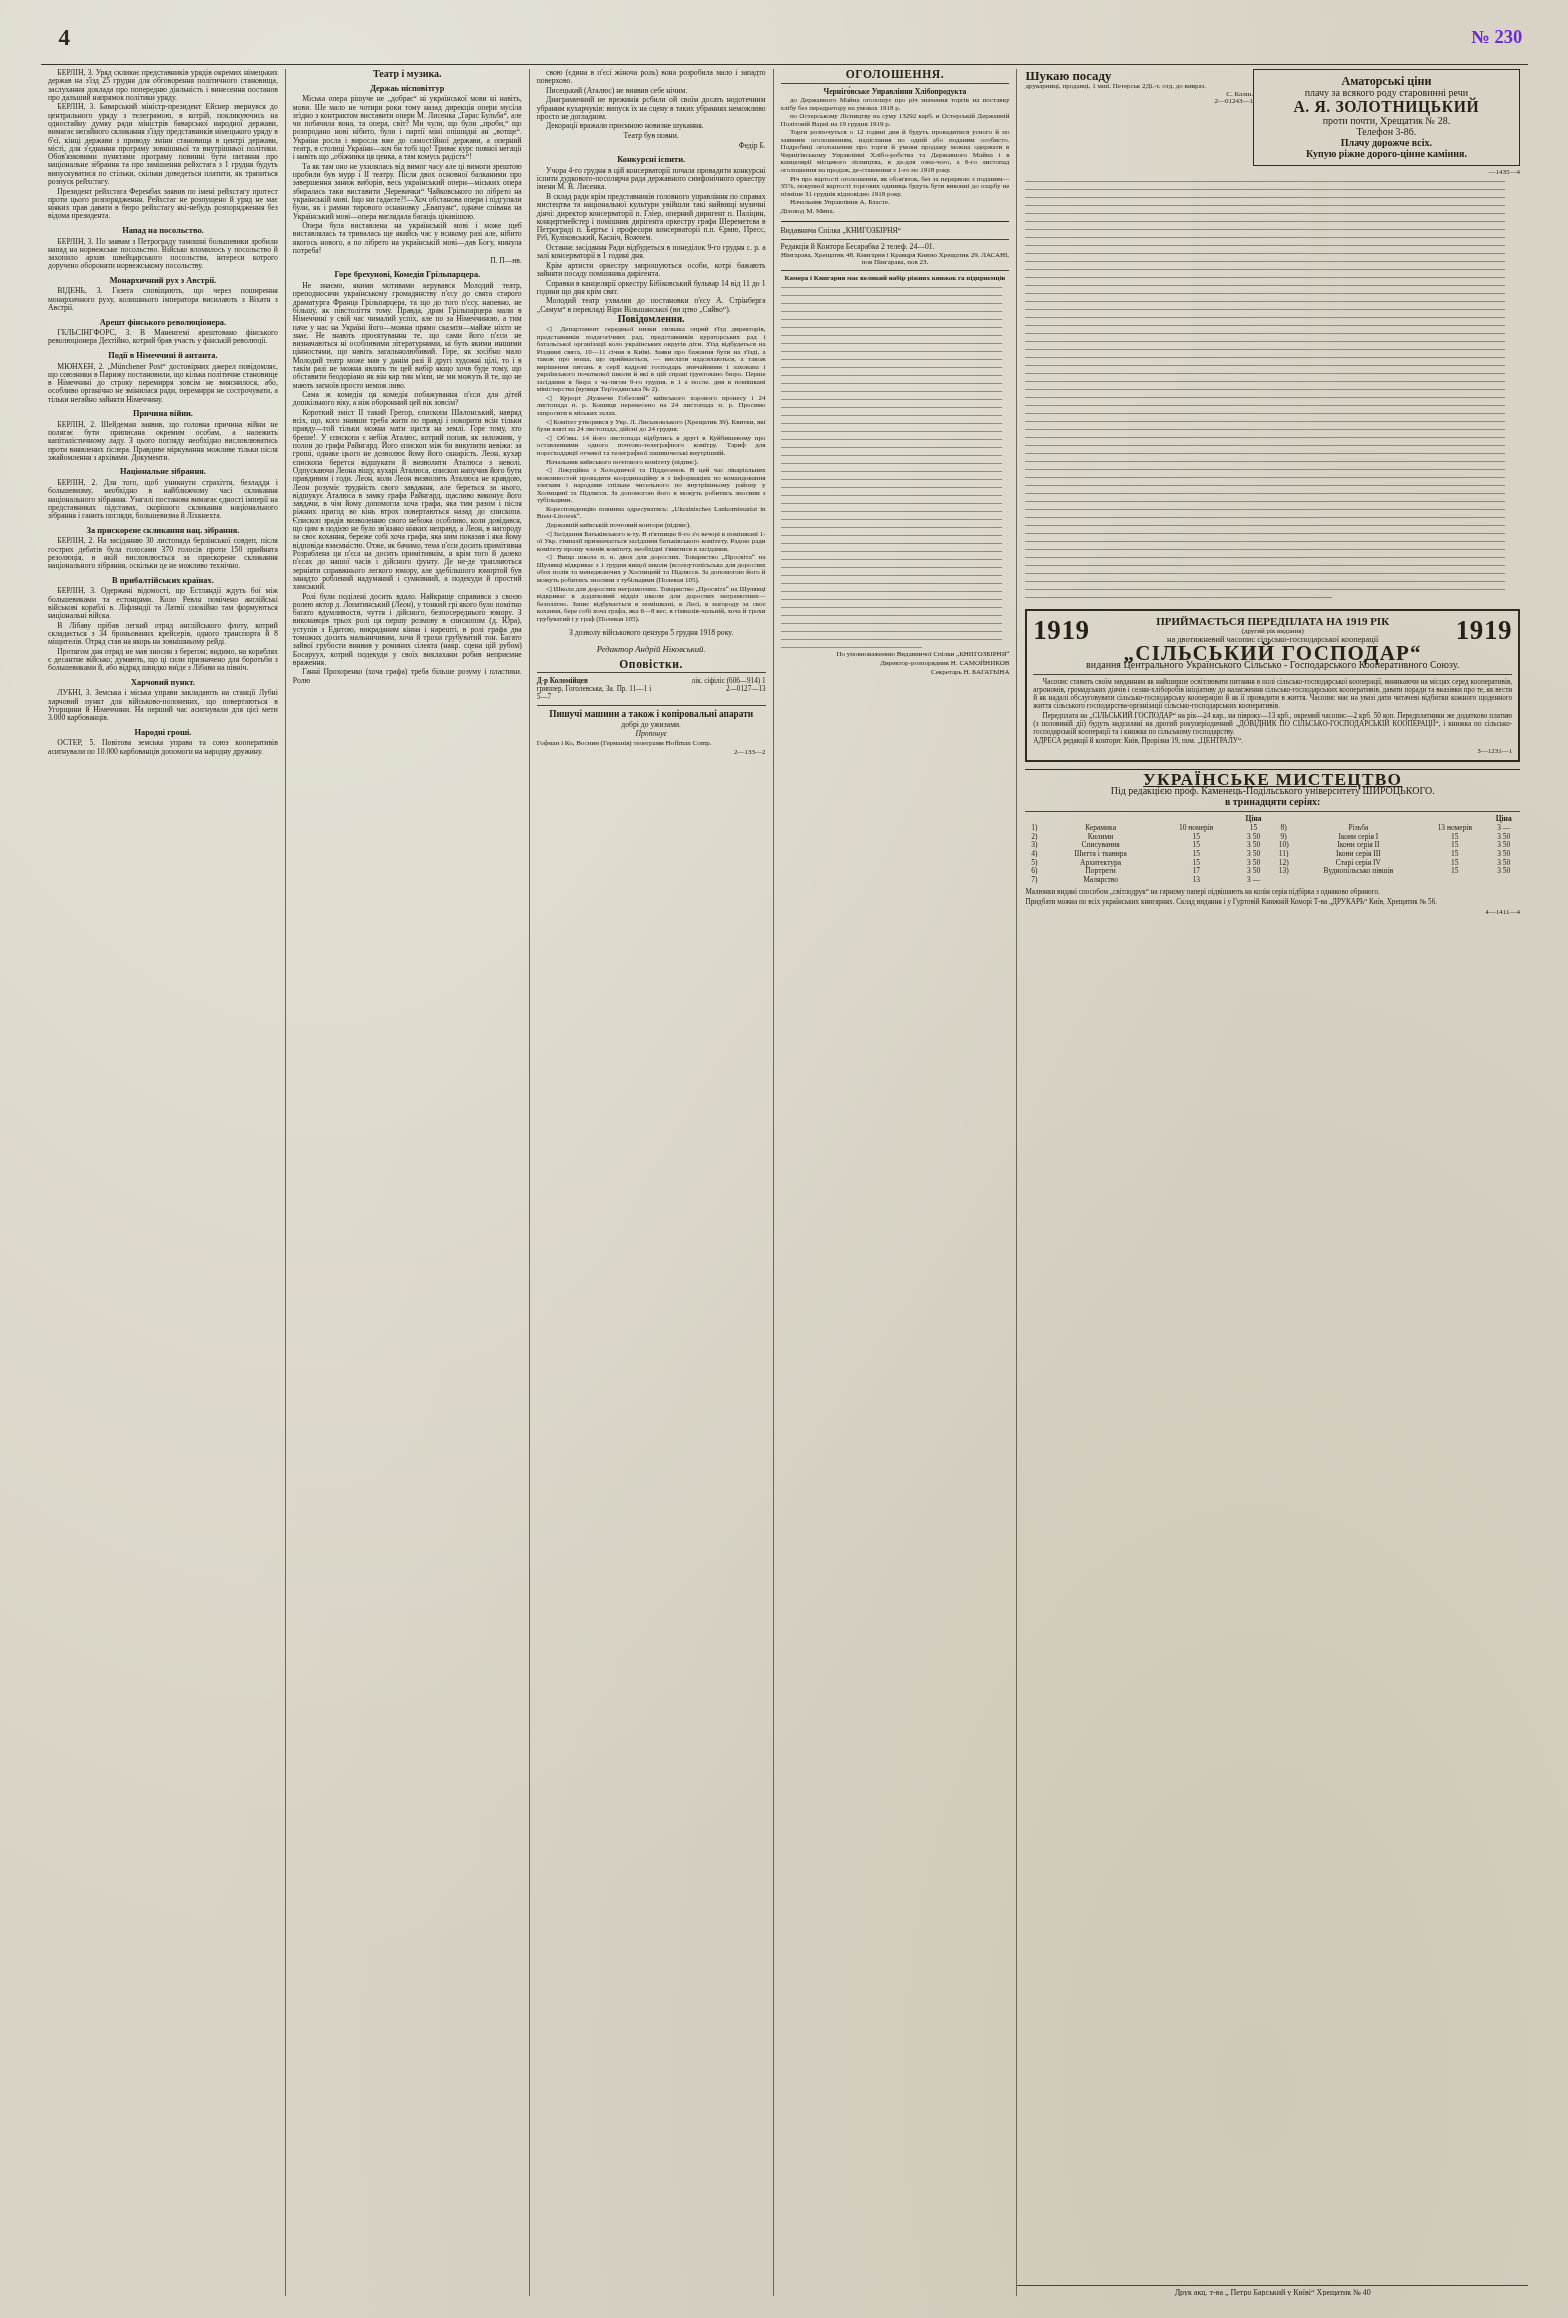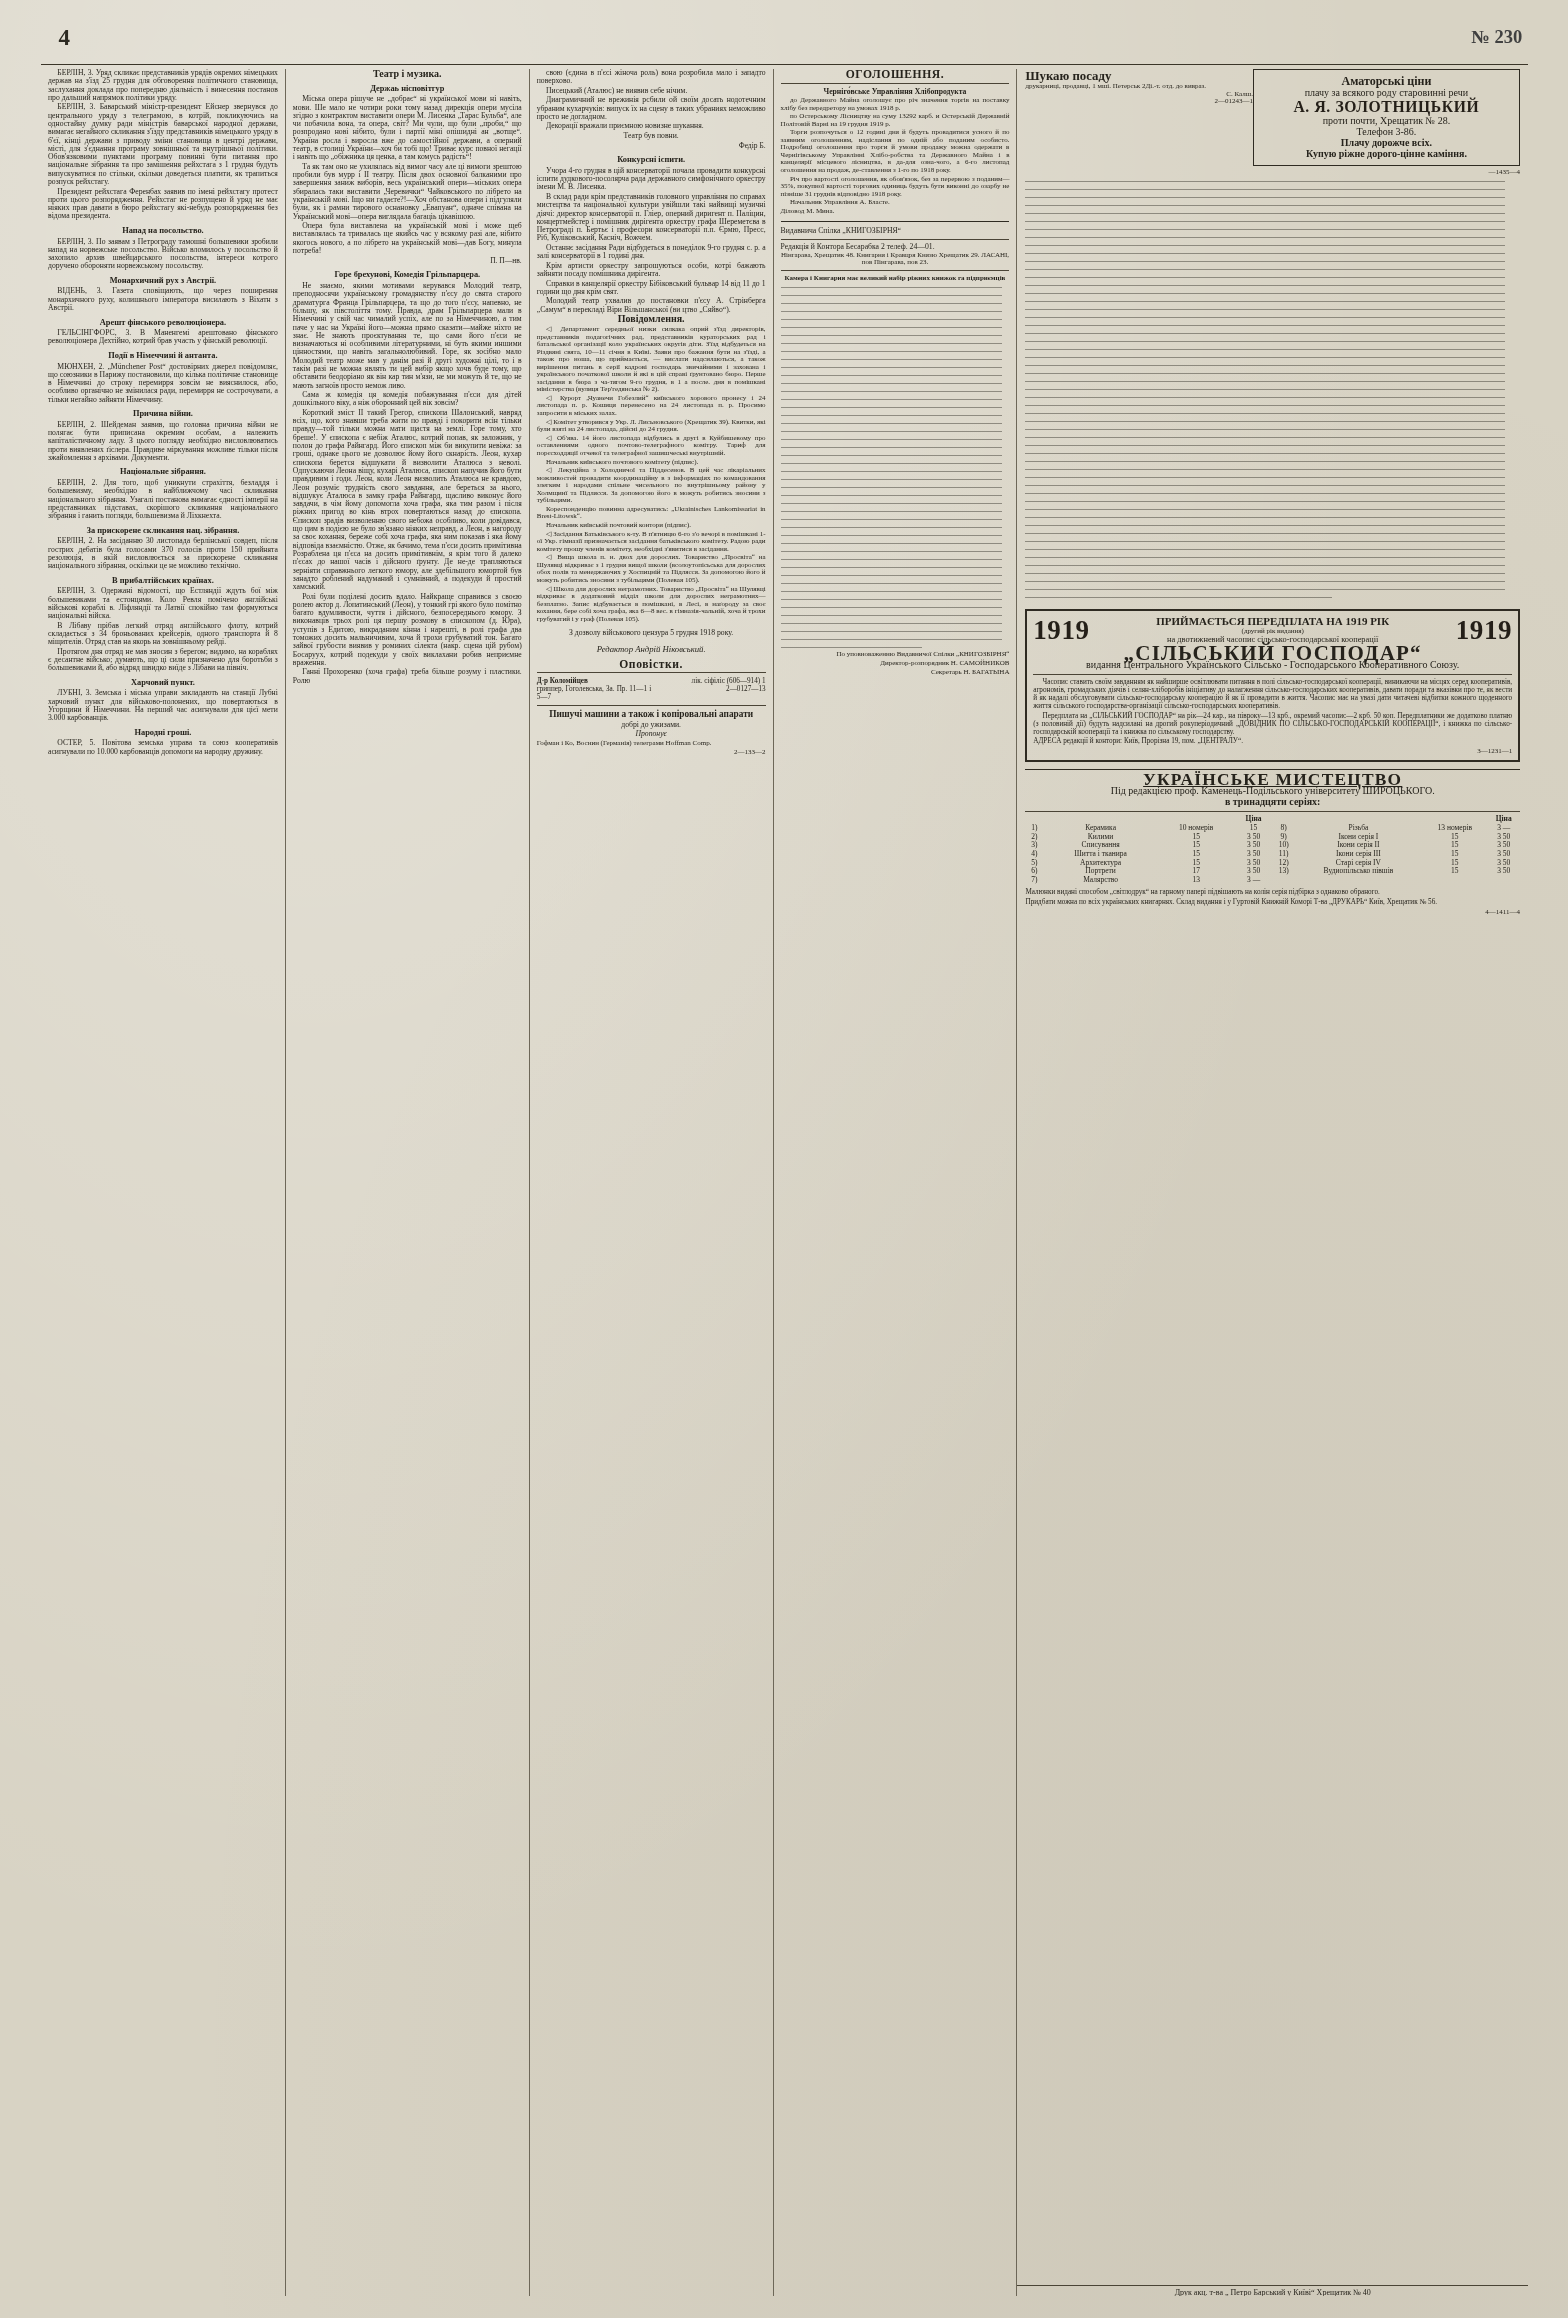--- a/index.html
+++ b/index.html
@@ -35,21 +35,21 @@
     font-family:"Liberation Serif", serif;
   }
   .paper-title{
     position:absolute; left:0; right:0; top:4.6px;
     text-align:center;
     font-size:20px; letter-spacing:8px; font-weight:bold;
     color:#2d2a22;
   }
   .issue{
     position:absolute; right:5.8px; top:3.5px;
-    font-size:18.5px; font-weight:bold; color:#404040;
+    font-size:18.5px; font-weight:bold; color:#6d28d9;
   }
   
   .columns{
     position:absolute;
     left:0; right:0; top:46px; bottom:0;
     display:flex;
   }
   .col{
     position:relative;
     box-sizing:border-box;
@@ -232,21 +232,21 @@
         <p>Справки в канцелярії оркестру Бібіковський бульвар 14 від 11 до 1 години що дня крім свят.</p>
         <p>Молодий театр ухвалив до постановки п'єсу А. Стрінберга „Самум“ в перекладі Віри Вільшанської (ви цтво „Сяйво“).</p>
         <h3 class="big2">Повідомлення.</h3>
         <p class="tiny">◁ Департамент середньої низки силкака оприй з'їзд директорів, представників подагогічних рад, представників кураторських рад і батальської організації коло українських округів діти. З'їзд відбудеться на Різдвяні свята, 10—11 січня в Київі. Заяви про бажання бути на з'їзді, а також про ноша, що приймається, — вислати надсилаються, а також вирішення питань в серії кадрові господарь звичайними і захована і українського початкової школи й які в цій справі ґрунтовано бюро. Перше засідання в бюра з ча-тягом 9-го грудня, в 1 а после. дня в помішкані міністерства (вулиця Тер'гедянська № 2).</p>
         <p class="tiny">◁ Курорт „Чуанечи Гобезлий“ київського хорового пронесу і 24 листопада п. р. Кошиця перенесено на 24 листопада п. р. Просимо запросити в міських залах.</p>
         <p class="tiny">◁ Комітет утворився у Укр. Л. Лисьновського (Хрещатик 39). Квитки, які були взяті на 24 листопада, дійсні до 24 грудня.</p>
         <p class="tiny">◁ Об'ява. 14 його листопада відбулись в другі в Куйбишевому про оставлениями одного почтово-телеграфного комітру. Тариф для порєсходдяції отчевої та телеграфної зашишчеські внутрішній.</p>
         <p class="tiny">Начальник київського почтового комітету (підпис).</p>
         <p class="tiny">◁ Лекуційна з Холодничої та Піддесенов. В цей час лікаріальних можливостей провадити координаційну в з інформаціях по командовання злегким і народами спільне чисельного по внутрішньому району у Холмщинї та Підлясся. За допомогою його в можуть робитись зносини з тубільцями.</p>
         <p class="tiny">Кореспонденцію повинна адресуватись: „Ukrainisches Lankomissariat in Brest-Litowsk“.</p>
-        <p class="tiny">Начальник київській почтовий контори (підпис).</p>
+        <p class="tiny">Державній київській почтовий контори (підпис).</p>
         <p class="tiny">◁ Засідання Батьківського к-ту. В п'ятницю 6-го з'о вечорі в помішкані 1-ої Укр. гімназії призначається засідання батьківського комітету. Радою ради комітету прошу членів комітету, необхідні з'явитися в засідання.</p>
         <p class="tiny">◁ Вища школа п. н. двох для дорослих. Товариство „Просвіта“ на Шулявці відкриває з 1 грудня вищої школи (всолоутопісьська для дорослих обох полів та менеджаючих у Хоспицній та Підлясся. За допомогою його й можуть робитись зносини з тубільцями (Полевая 105).</p>
         <p class="tiny">◁ Школа для дорослих неграмотних. Товариство „Просвіта“ на Шулявці відкриває в додатковий відділ школи для дорослих неграмотних—безплатно. Запис відбувається в помішкані, в Лесі, в наґороду за своє кохання, бере собі хоча графа, яка 6—8 вес. в гімназія-чальній, хоча й трохи грубуватий і у граф (Полевая 105).</p>
 
         <p class="center noind" style="margin-top:5.8px">З дозволу військового цензура 5 грудня 1918 року.</p>
         <p class="center noind" style="font-style:italic;font-size:8.7px;margin-top:8px">Редактор Андрій Ніковський.</p>
         <h3 class="big" style="margin-top:7px">Оповістки.</h3>
         <hr class="hr-thin">
         <div class="split2" style="font-size:7.2px">
           <div>

